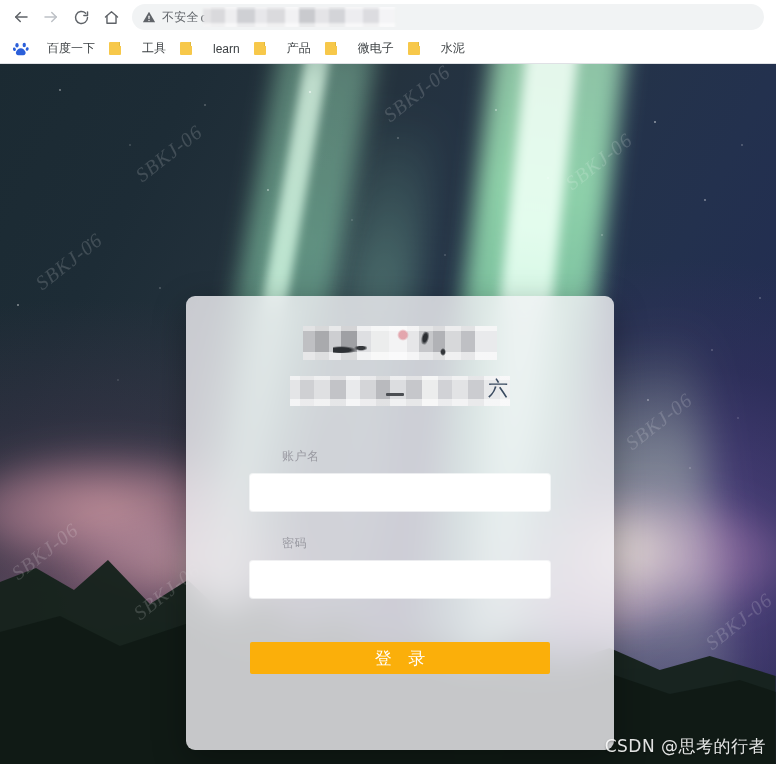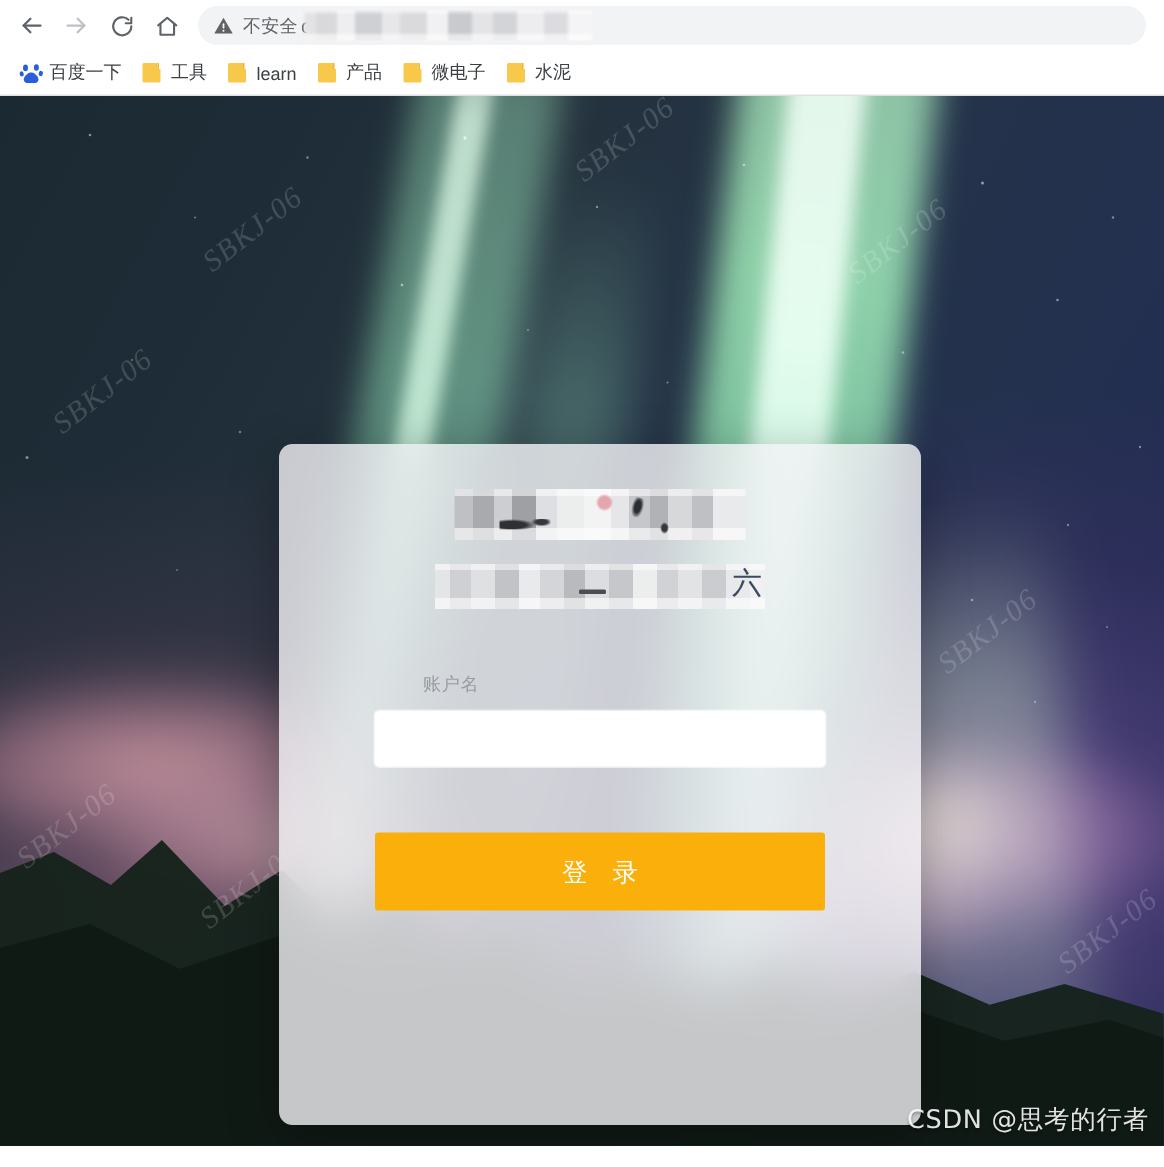--- a/index.html
+++ b/index.html
@@ -123,21 +123,21 @@
     border-bottom: 1px solid #dfe1e5;
   }
 
   .bm-item {
     display: flex;
     align-items: center;
     height: 24px;
     padding: 0 8px 0 6px;
     border-radius: 4px;
     cursor: pointer;
-    gap: 4px;
+    gap: 18px;
   }
 
   .bm-label {
     font-size: 12px;
     color: #3c4043;
     white-space: nowrap;
   }
 
   .folder-icon {
     width: 15px; height: 13px;
@@ -485,21 +485,21 @@
     padding: 0 10px;
     font-size: 13px;
     color: #333;
     font-family: "Liberation Sans", sans-serif;
     box-shadow: 0 0 0 1px rgba(255,255,255,0.6);
   }
 
   .login-btn {
     display: block;
     width: 300px;
-    height: 52px;
+    height: 32px;
     margin: 44px auto 0;
     background: #fbaf0a;
     border: none;
     border-radius: 2px;
     color: #ffffff;
     font-size: 17px;
     letter-spacing: 6px;
     text-indent: 6px;
     cursor: pointer;
     font-family: "Liberation Sans", "DejaVu Sans", sans-serif;
@@ -708,20 +708,24 @@
       </div>
     </div>
 
     <div class="card-form">
 
       <div class="field-group">
         <div class="field-label">账户名</div>
         <input class="field-input" type="text" value="" placeholder="" style="">
       </div>
 
+      <div class="field-group second">
+        <div class="field-label">密码</div>
+        <input class="field-input" type="password" value="" placeholder="" style="">
+      </div>
 
       <button class="login-btn">登 录</button>
     </div>
   </div>
 
   <div class="csdn-wm">CSDN @思考的行者</div>
 
 </div>
 
 </body></html>

